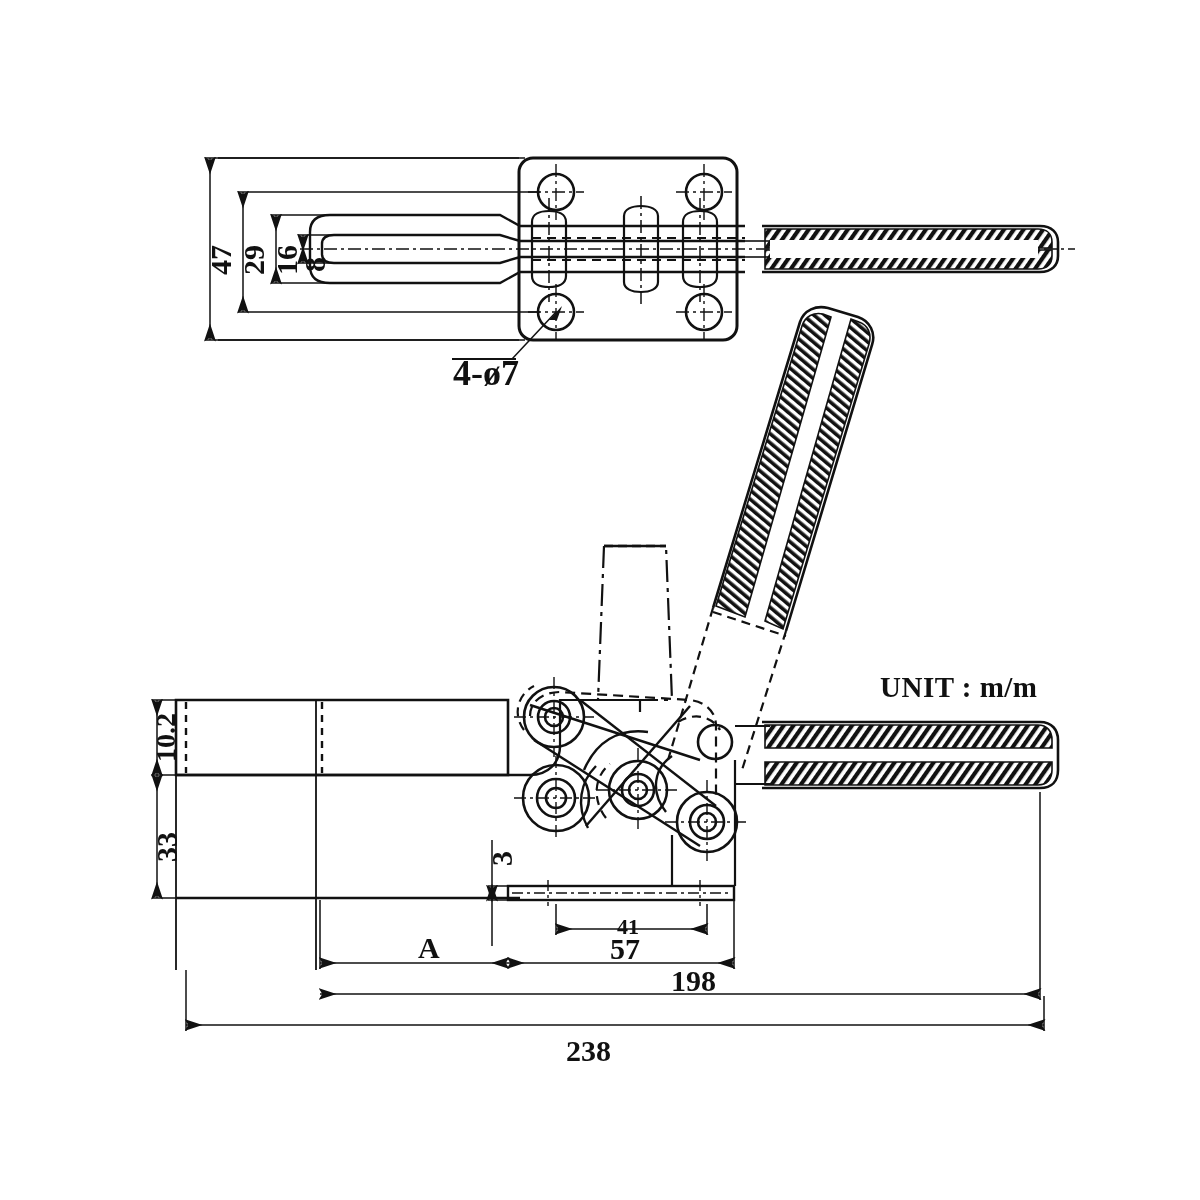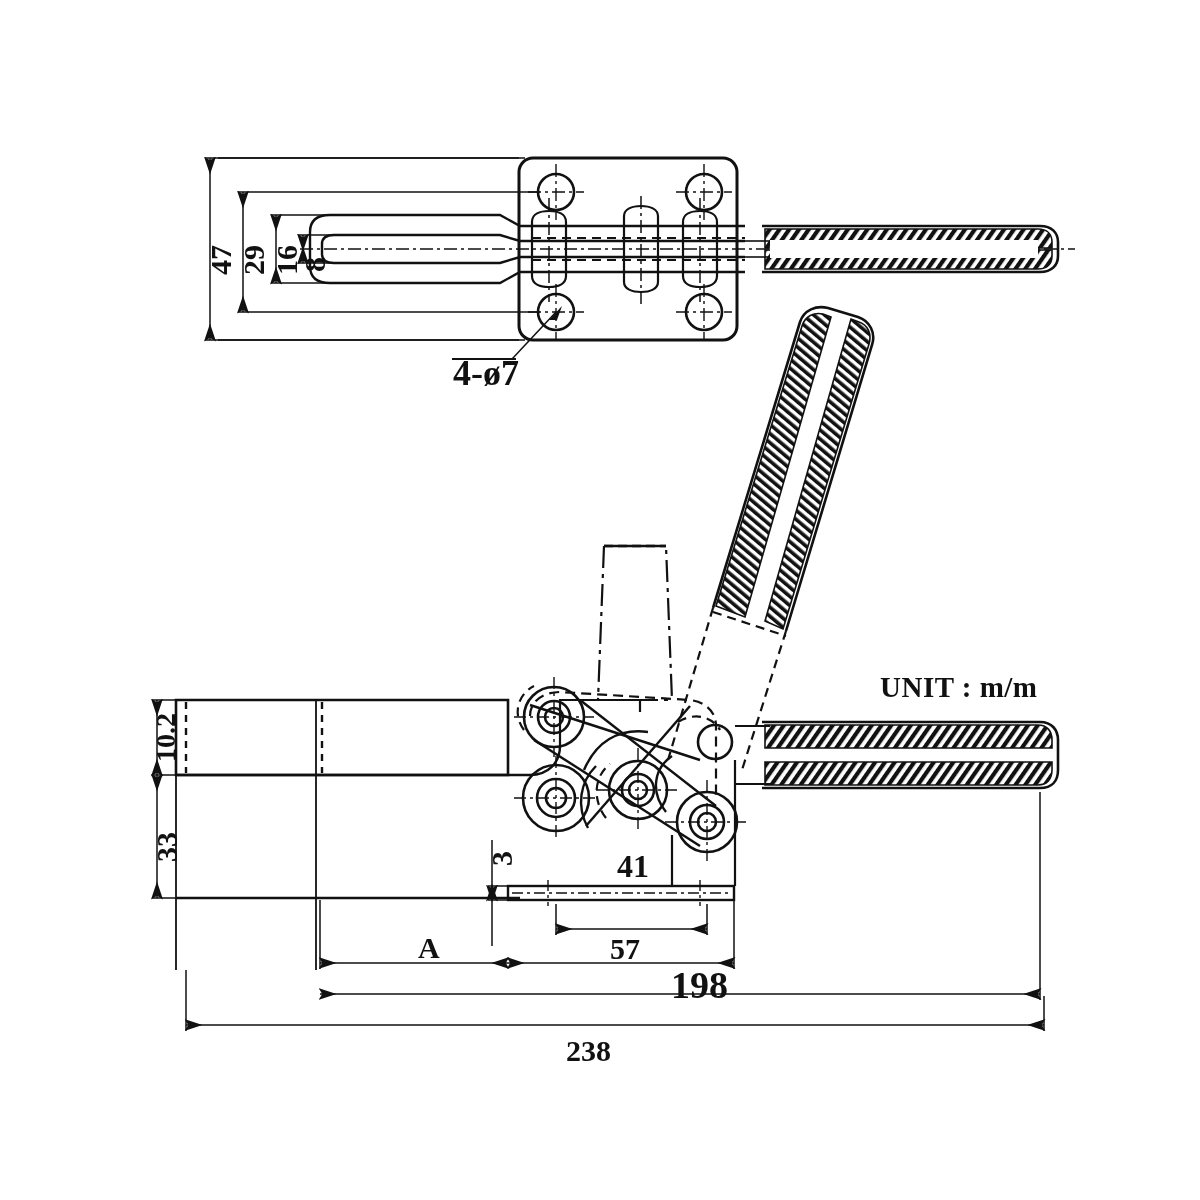--- a/index.html
+++ b/index.html
@@ -324,25 +324,25 @@
   <div class="lbl rot90" style="left:300px; top:272px; font-size:30px;">8</div>
 
   <div class="lbl" style="left:453px; top:355px; font-size:36px;">4-ø7</div>
 
   <div class="lbl rot90" style="left:152px; top:762px; font-size:28px;">10.2</div>
 
   <div class="lbl rot90" style="left:152px; top:862px; font-size:30px;">33</div>
 
   <div class="lbl rot90" style="left:487px; top:866px; font-size:30px;">3</div>
 
-  <div class="lbl" style="left:617px; top:850px; font-size:32px;">41</div>
+  <div class="lbl" style="left:617px; top:916px; font-size:22px;">41</div>
 
   <div class="lbl" style="left:610px; top:934px; font-size:30px;font-family:Liberation Serif, serif;">57</div>
 
   <div class="lbl" style="left:418px; top:933px; font-size:30px;">A</div>
 
-  <div class="lbl" style="left:671px; top:966px; font-size:38px;text-align:center;">198</div>
+  <div class="lbl" style="left:671px; top:966px; font-size:30px;text-align:center;">198</div>
 
   <div class="lbl" style="left:566px; top:1036px; font-size:30px;">238</div>
 
   <div class="lbl unit-note" style="left:880px; top:658px;">UNIT : m/m</div>
 
 </div>
 
 </body></html>

